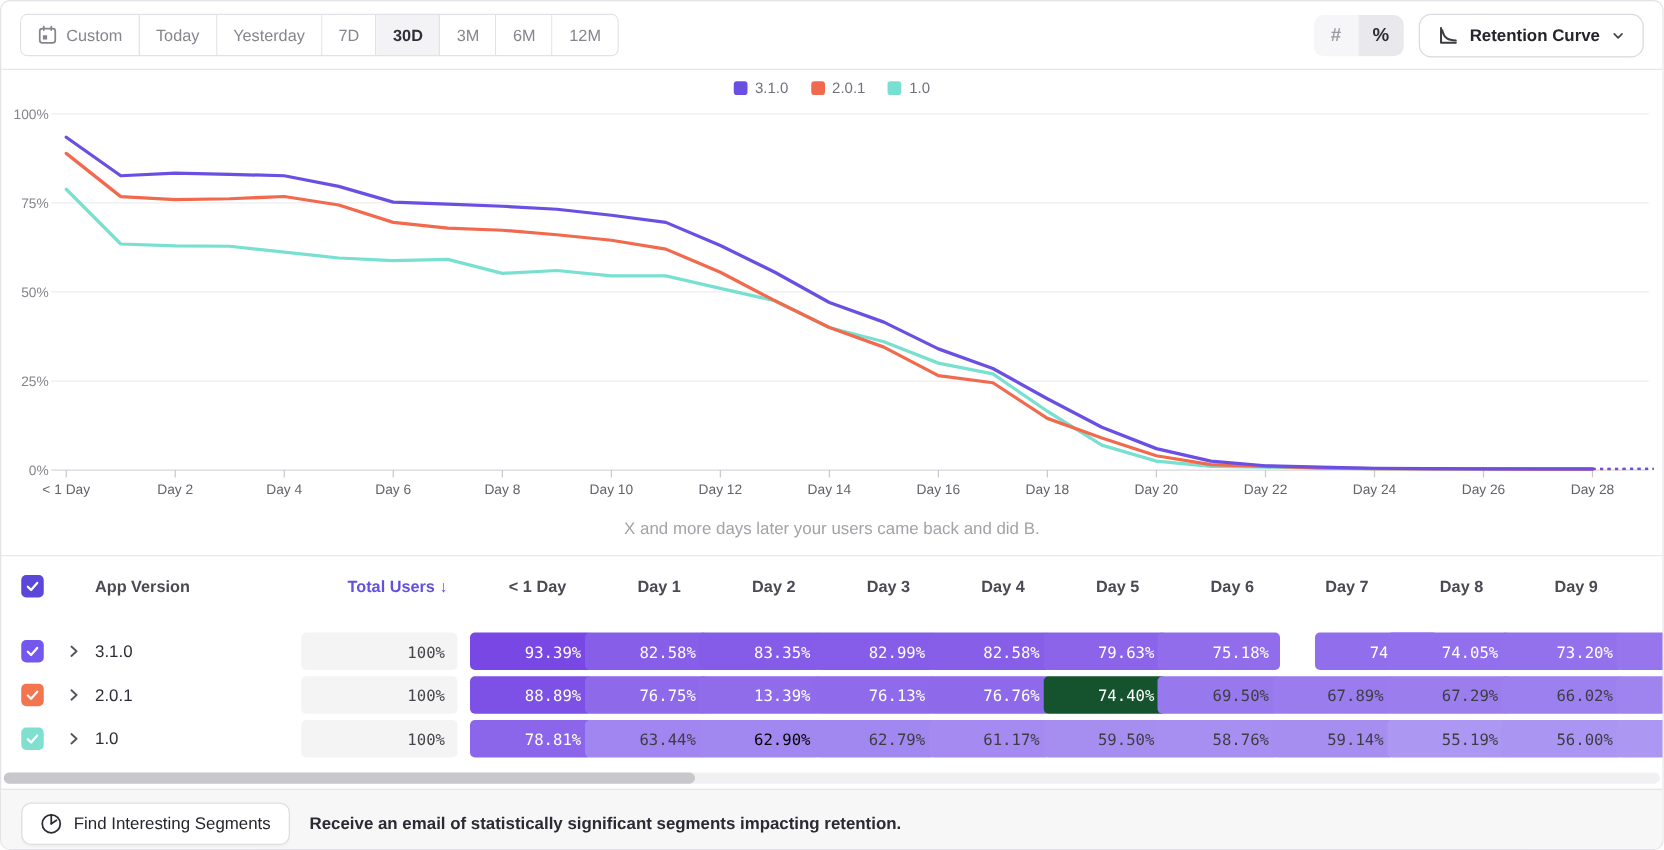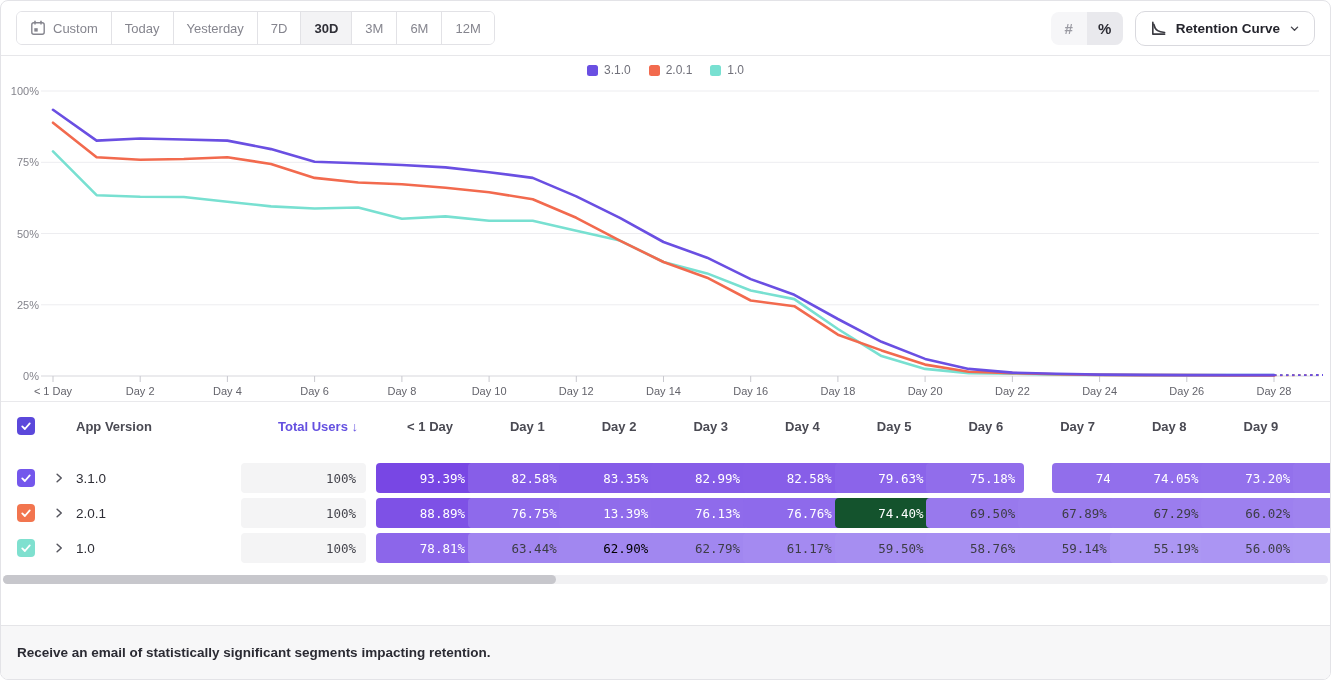--- a/index.html
+++ b/index.html
@@ -235,20 +235,21 @@
         <line class="tick" x1="1273.0" x2="1273.0" y1="320" y2="326"></line>
         <text class="xlab" x="1273.0" y="339" text-anchor="middle">Day 28</text>
         <line class="dash" stroke="#78E0D1" x1="1273.0" y1="319.1" x2="1322" y2="319.0"></line>
         <polyline class="line" stroke="#78E0D1" points="52.0,95.4 95.6,139.2 139.2,140.7 182.8,141.0 226.4,145.7 270.0,150.4 313.6,152.5 357.2,151.5 400.9,162.7 444.5,160.4 488.1,164.7 531.7,164.7 575.3,174.7 618.9,184.6 662.5,206.0 706.1,217.4 749.7,234.5 793.3,243.1 836.9,273.0 880.5,300.1 924.1,312.9 967.7,317.1 1011.4,317.7 1055.0,318.6 1098.6,318.9 1142.2,319.1 1185.8,319.1 1229.4,319.1 1273.0,319.1"></polyline>
         <line class="dash" stroke="#F26A4E" x1="1273.0" y1="319.4" x2="1322" y2="319.0"></line>
         <polyline class="line" stroke="#F26A4E" points="52.0,66.7 95.6,101.3 139.2,103.7 182.8,103.0 226.4,101.2 270.0,108.0 313.6,121.9 357.2,126.5 400.9,128.2 444.5,131.8 488.1,136.2 531.7,143.3 575.3,161.8 618.9,184.6 662.5,206.0 706.1,221.7 749.7,244.5 793.3,250.2 836.9,278.7 880.5,294.4 924.1,308.6 967.7,315.7 1011.4,317.1 1055.0,318.3 1098.6,318.9 1142.2,319.1 1185.8,319.1 1229.4,319.4 1273.0,319.4"></polyline>
         <line class="dash" stroke="#6A4FE2" x1="1273.0" y1="319.1" x2="1322" y2="319.0"></line>
         <polyline class="line" stroke="#6A4FE2" points="52.0,53.8 95.6,84.6 139.2,82.5 182.8,83.5 226.4,84.6 270.0,93.1 313.6,105.7 357.2,107.3 400.9,109.0 444.5,111.4 488.1,116.2 531.7,121.9 575.3,140.4 618.9,161.8 662.5,186.0 706.1,201.7 749.7,223.1 793.3,238.8 836.9,263.0 880.5,285.8 924.1,302.9 967.7,312.9 1011.4,316.6 1055.0,317.7 1098.6,318.6 1142.2,318.9 1185.8,319.1 1229.4,319.1 1273.0,319.1"></polyline>
       </svg>
   </div>
+  <div class="caption">X and more days later your users came back and did B.</div>
 
   <div class="t-head">
     <div class="checkbox" id="head-cb" style="background: rgb(91, 72, 219);">
       <svg width="12" height="12" viewBox="0 0 16 16" fill="none" stroke="#fff" stroke-width="2.4" stroke-linecap="round" stroke-linejoin="round">
           <polyline points="3,8.5 6.5,12 13,4.5"></polyline>
         </svg>
     </div>
     <span class="h-appver">App Version</span>
     <span class="h-total">
       <span>Total Users</span>
@@ -335,16 +336,26 @@
       </div>
     </div>
 
   <div class="hscroll">
     <div class="hscroll-track">
       <div class="hscroll-thumb"></div>
     </div>
   </div>
 
   <div class="footer">
+    <button class="fis-btn">
+      <span class="chev">
+        <svg width="18" height="18" viewBox="0 0 18 18" fill="none" stroke="#2b2b33" stroke-width="1.4" stroke-linecap="round">
+          <circle cx="9" cy="9" r="7.2"></circle>
+          <path d="M9 1.8 V9"></path>
+          <path d="M9 9 L13.2 6.2"></path>
+        </svg>
+      </span>
+      <span>Find Interesting Segments</span>
+    </button>
     <span class="footer-msg">Receive an email of statistically significant segments impacting retention.</span>
   </div>
 
 </div>
 
 </body></html>

